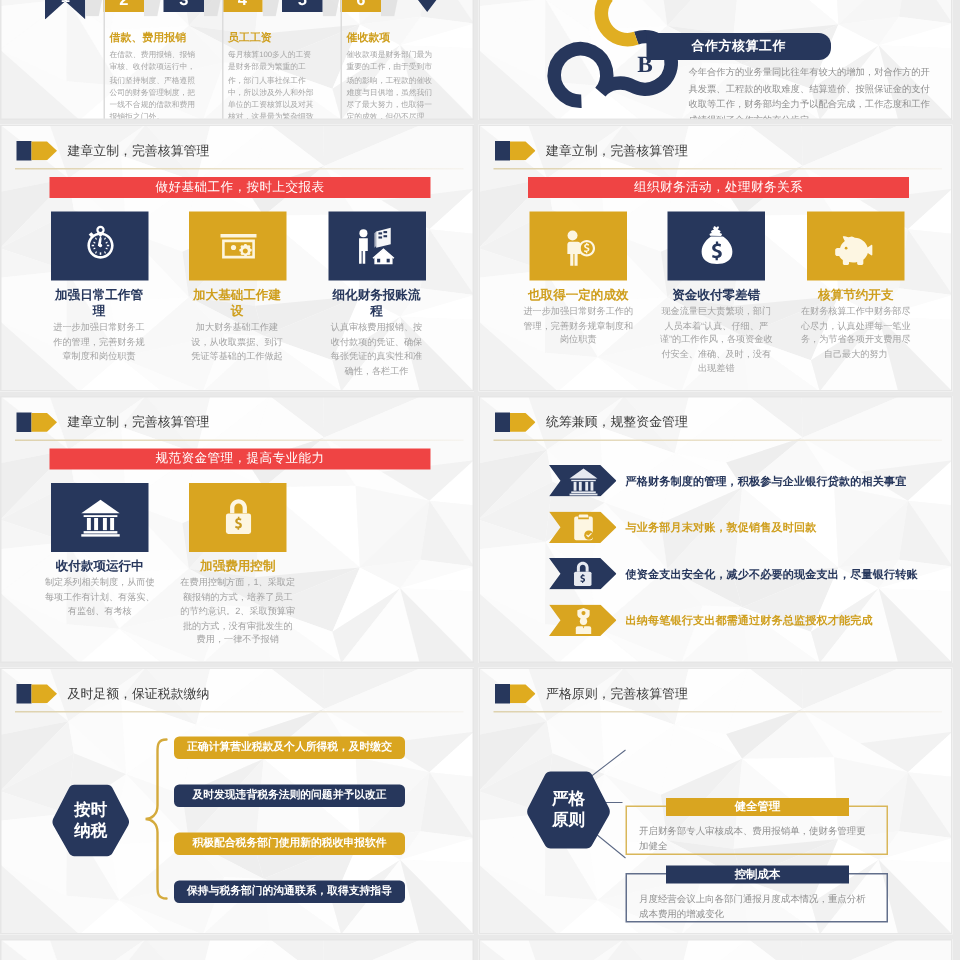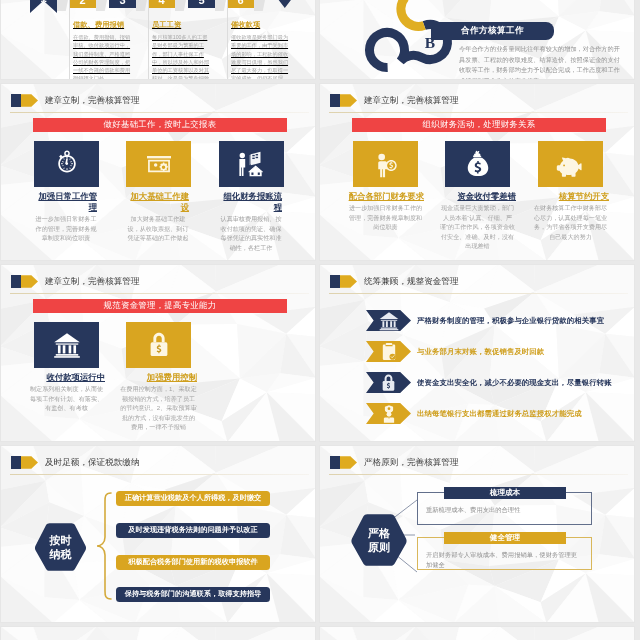--- a/index.html
+++ b/index.html
@@ -27,21 +27,21 @@
   .hline{position:absolute;left:10px;right:7px;top:28.5px;height:1px;
       background:linear-gradient(to right,#ded2ae 0%,#e8dec3 40%,#efeade 75%,#f6f4f0 100%);}
 
   
   .banner{position:absolute;left:33px;top:35px;width:254px;height:13.5px;background:#ef4444;
       color:#fff;font-size:8.4px;display:flex;align-items:center;justify-content:center;
       letter-spacing:.3px;}
   .card{position:absolute;width:65px;}
   .card .box{width:65px;height:46px;display:flex;align-items:center;justify-content:center;}
   .card .tw{position:relative;margin-left:-6px;width:77px;}
-  .card .ct{margin-top:4px;text-align:right;font-size:8.4px;font-weight:bold;line-height:11px;text-decoration:underline;}
+  .card .ct{margin-top:4px;text-align:center;font-size:8.4px;font-weight:bold;line-height:11px;}
   .card .cb{margin-top:1px;text-align:center;font-size:6.1px;line-height:9.6px;color:#a2a2a2;}
   .card.narrow .tw{margin-left:1px;width:62px;}
 
   
   .arrow-row{position:absolute;left:47px;right:10px;height:21px;display:flex;align-items:center;}
   .chev{width:45px;height:21px;flex:none;display:flex;align-items:center;justify-content:center;
       clip-path:polygon(0 0,76% 0,100% 50%,76% 100%,0 100%,17% 50%);}
   .atx{margin-left:6px;font-size:7.4px;font-weight:bold;white-space:nowrap;letter-spacing:.1px;}
 
   
@@ -68,21 +68,21 @@
   
   .rib{position:absolute;top:73px;width:27px;height:33px;display:flex;align-items:flex-end;
       justify-content:center;color:#fff;font-size:11px;font-weight:bold;padding-bottom:2px;
       box-sizing:border-box;}
   .ribshadow{position:absolute;top:73px;width:16px;height:36px;background:#dcdcdc;opacity:.75;
       clip-path:polygon(0 0,100% 0,55% 100%,0 100%);}
   .rib.nv{background:#27375c;} .rib.gd{background:#d9a520;}
   .rib.bm{height:38px;clip-path:polygon(0 0,100% 0,100% 100%,50% 68%,0 100%);padding-bottom:9px;}
   .bigarrow{position:absolute;left:265px;top:74px;width:36px;height:32px;
       clip-path:polygon(0 0,60% 0,60% 34%,100% 34%,55% 100%,10% 34%,0 34%);}
-  .col{position:absolute;top:112px;width:76px;text-decoration:underline;}
+  .col{position:absolute;top:112px;width:76px;}
 
   
   .scurve{position:absolute;left:44px;top:87px;width:130px;height:100px;overflow:visible;}
   .pbanner{position:absolute;left:112px;top:120px;width:123px;height:18px;background:#27375c;
       border-radius:0 8px 8px 0;display:flex;align-items:center;justify-content:center;
       color:#fff;font-size:8.6px;font-weight:bold;letter-spacing:.4px;}
   .pbody{position:absolute;left:140px;top:142px;width:166px;font-size:6.2px;line-height:10.6px;
       color:#8f8f8f;}
   .col .vline{position:absolute;left:0;top:-14px;width:1px;height:80px;background:#dcdcdc;}
   .coltitle{margin-left:4px;font-size:7.3px;font-weight:bold;padding-top:6px;white-space:nowrap;}
@@ -352,21 +352,21 @@
             <svg width="32" height="30" viewBox="0 0 52 48">
               <g fill="#fdf6e2">
                 <circle cx="19" cy="12.6" r="5.4"></circle>
                 <path d="M13.2 19.4h11.6c1.6 0 2.8 1.3 2.8 2.9v10.3h-3.1v12.8h-3.4V32.6h-1.2v12.8h-3.4V32.6h-3.1V22.3c0-1.6 1.2-2.9 2.8-2.9z"></path>
                 <path d="M34.4 17.4c-5 0-9 4-9 9s4 9 9 9 9-4 9-9-4-9-9-9zm0 15.6c-3.6 0-6.6-3-6.6-6.6s3-6.6 6.6-6.6 6.6 3 6.6 6.6-3 6.6-6.6 6.6z"></path>
                 <path d="M35.3 25.5c-1.4-.4-1.9-.7-1.9-1.3 0-.5.4-1 1.3-1 .8 0 1.4.3 1.8.5l.4-1.6c-.4-.2-1-.4-1.8-.5v-1.2h-1.4v1.3c-1.4.3-2.2 1.2-2.2 2.4 0 1.3.9 2 2.3 2.5 1.2.4 1.6.8 1.6 1.4 0 .6-.6 1-1.4 1-.8 0-1.6-.3-2.1-.6l-.4 1.7c.5.3 1.3.5 2.1.6v1.2h1.4V30c1.5-.3 2.3-1.3 2.3-2.5 0-1.2-.6-2-2-2z"></path>
               </g>
             </svg>
           </div>
    <div class="tw">
-    <div class="ct goldtx">配合各部门财务要求</div>
+    <div class="ct goldtx">也取得一定的成效</div>
     <div class="cb">进一步加强日常财务工作的管理，完善财务规章制度和岗位职责</div>
    </div>
   </div>
   <div class="card" style="left:126px;top:58px">
    <div class="box navybg">
             <svg width="28" height="30" viewBox="0 0 44 48">
               <g fill="#fff">
                 <path d="M17.4 4.6c.6 1.2 1.4 2 1.4 2s-2.4.3-3 1.3c-.6 1 .8 2.2.8 2.2s-2 .1-2.5 1c-.4.8.8 2 .8 2l11.5.1s1.2-1 .8-1.9c-.4-.9-2.4-1.2-2.4-1.2s1.4-1.1.9-2.1c-.5-1-3-1.4-3-1.4s.8-.9 1.3-2.1c.4-1-.5-1.6-1.4-1.2-.9.4-1.4 1.2-1.4 1.2s-.4-1.1-1.3-1.5c-.9-.4-1.9.4-1.3 1.6z"></path>
                 <path d="M15.6 13.8c-3.8 2.5-10 8.2-10 16.4 0 8.9 7.3 13 16.4 13s16.4-4.1 16.4-13c0-8.2-6.2-13.9-10-16.4H15.6z"></path>
                 <path d="M23.3 28.2c-2.3-.7-3.1-1.3-3.1-2.3 0-.9.7-1.8 2.3-1.8 1.5 0 2.5.5 3.1.9l.7-2.8c-.7-.4-1.7-.7-3.1-.8v-2.2h-2.4v2.3c-2.5.5-4 2.2-4 4.3 0 2.3 1.6 3.6 4.1 4.4 2 .6 2.8 1.3 2.8 2.3 0 1.1-1 1.8-2.5 1.8-1.4 0-2.8-.5-3.8-1.1l-.7 2.9c.9.5 2.3.9 3.8 1v2.2h2.4v-2.4c2.7-.5 4.2-2.3 4.2-4.5 0-2.1-1.1-3.5-3.8-4.2z" fill="#27375c"></path>
@@ -583,28 +583,28 @@
   </svg>
 
   <div class="hexa hexa2">
    <svg class="hexbg" viewBox="0 0 53 50">
             <path d="M15.5 1.2h22c1.4 0 2.7.7 3.4 1.9l10.6 20.6c.7 1.4.7 3.1 0 4.5L40.9 46.9c-.7 1.2-2 1.9-3.4 1.9h-22c-1.4 0-2.7-.7-3.4-1.9L1.5 28.2c-.7-1.4-.7-3.1 0-4.5L12.1 3.1c.7-1.2 2-1.9 3.4-1.9z" fill="#27375c"></path>
           </svg>
    <span>严格</span>
    <span>原则</span>
   </div>
 
-  <div class="obox nv" style="top:47px">
-   <div class="obar navybg">梳理成本</div>
-   <div class="obody">重新梳理成本、费用支出的合理性</div>
-  </div>
   <div class="obox gd" style="top:92px">
    <div class="obar goldbg">健全管理</div>
    <div class="obody">开启财务部专人审核成本、费用报销单，使财务管理更加健全</div>
   </div>
+  <div class="obox nv" style="top:137px">
+   <div class="obar navybg">控制成本</div>
+   <div class="obody">月度经营会议上向各部门通报月度成本情况，重点分析成本费用的增减变化</div>
+  </div>
  </div>
 </div>
 
 <div class="row">
  <div class="slide">
   <div class="sbg">
           <svg viewBox="0 0 316 178" preserveAspectRatio="none">
             <use href="#bgpoly"></use>
           </svg>
         </div>

